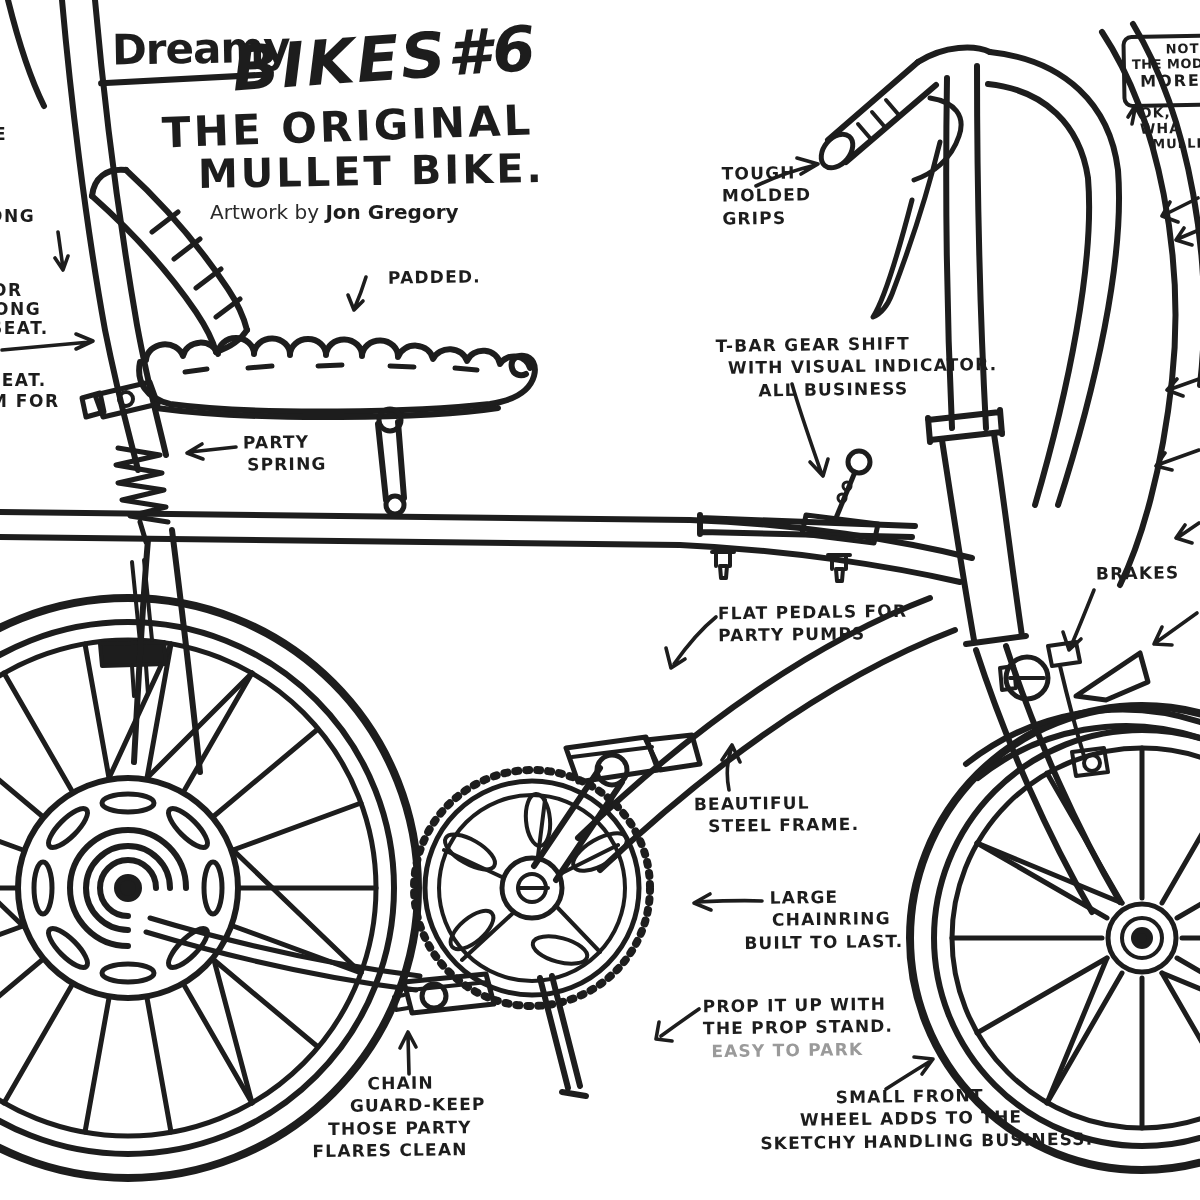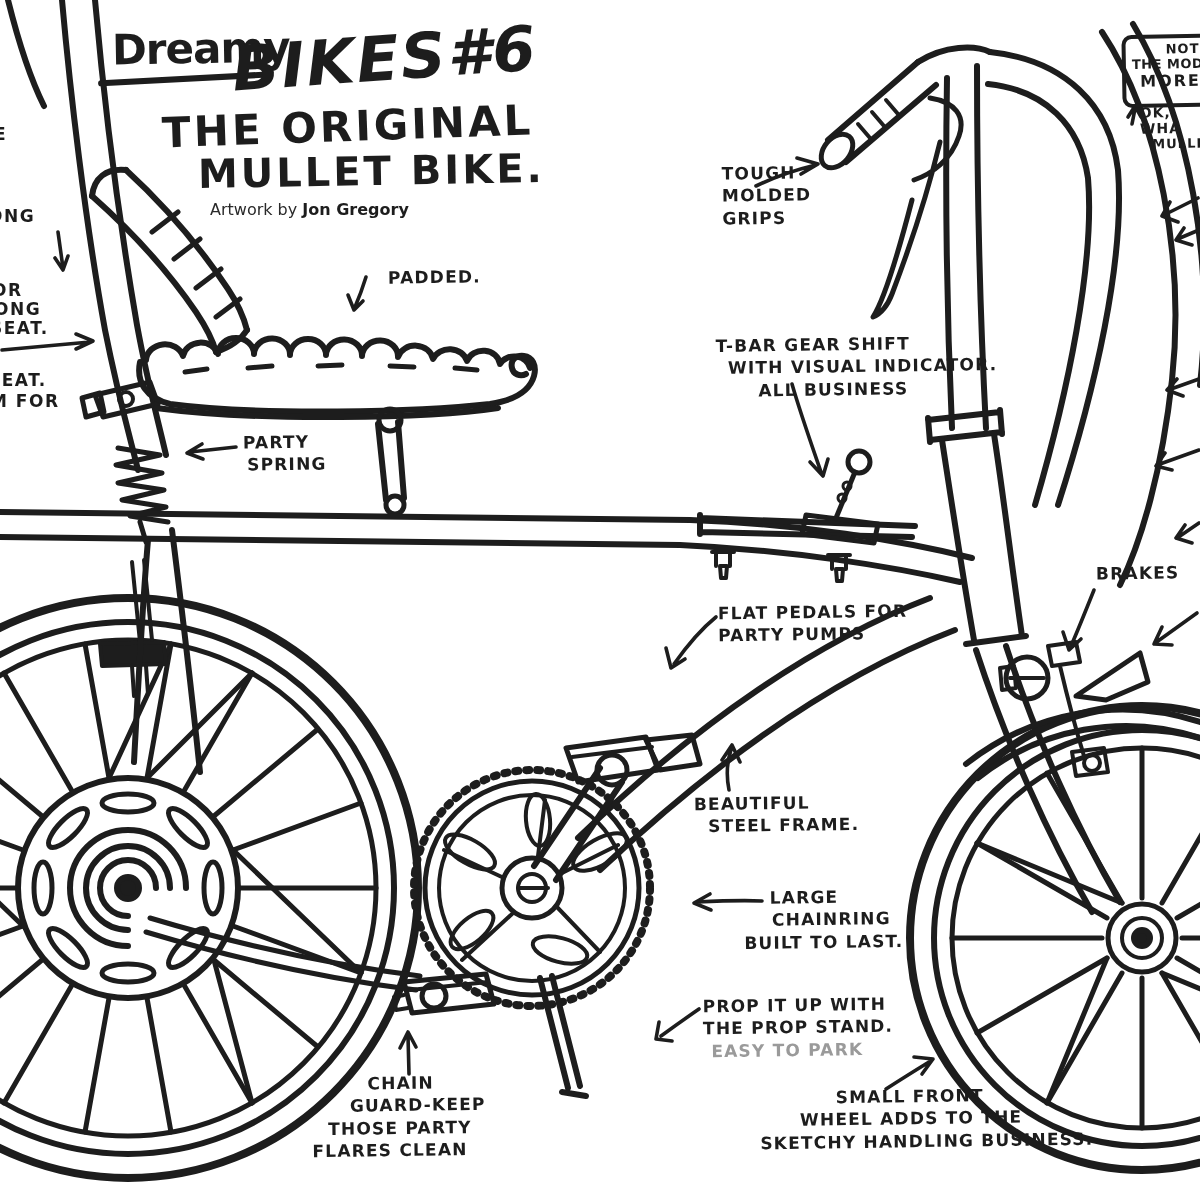--- a/index.html
+++ b/index.html
@@ -23,21 +23,21 @@
   .brand{position:absolute;left:112px;top:24px;font-size:42px;font-weight:700;
          letter-spacing:-1px;transform:rotate(-1deg);}
   .brand-underline{position:absolute;left:98px;top:76px;width:168px;height:6px;
          background:#1d1d1d;transform:rotate(-3deg);border-radius:3px;}
   .series{position:absolute;left:232px;top:22px;font-size:62px;font-weight:700;
          font-style:italic;letter-spacing:2px;transform:rotate(-4deg);}
   .sub1{position:absolute;left:162px;top:102px;font-size:42px;font-weight:700;
          letter-spacing:3px;transform:rotate(-2deg);}
   .sub2{position:absolute;left:198px;top:148px;font-size:40px;font-weight:700;
          letter-spacing:3px;transform:rotate(-1deg);}
-  .credit{position:absolute;left:210px;top:200px;font-size:16px;font-weight:400;color:#2a2a2a;}
+  .credit{position:absolute;left:210px;top:200px;font-size:20px;font-weight:400;color:#2a2a2a;}
   .credit b{font-weight:700;color:#1d1d1d;}
 
   
   .notebox{position:absolute;left:1122px;top:34px;width:120px;height:62px;
          border:4px solid #1d1d1d;border-radius:10px;padding:3px 0 0 6px;
          transform:rotate(-1deg);}
   .notebox .n1{font-size:13px;font-weight:700;letter-spacing:1px;margin-left:34px;}
   .notebox .n2{font-size:13px;font-weight:700;letter-spacing:.5px;margin-left:0;}
   .notebox .n3{font-size:16px;font-weight:700;letter-spacing:2px;margin-left:8px;}
   .belowbox{position:absolute;left:1140px;top:104px;font-size:14px;font-weight:700;

